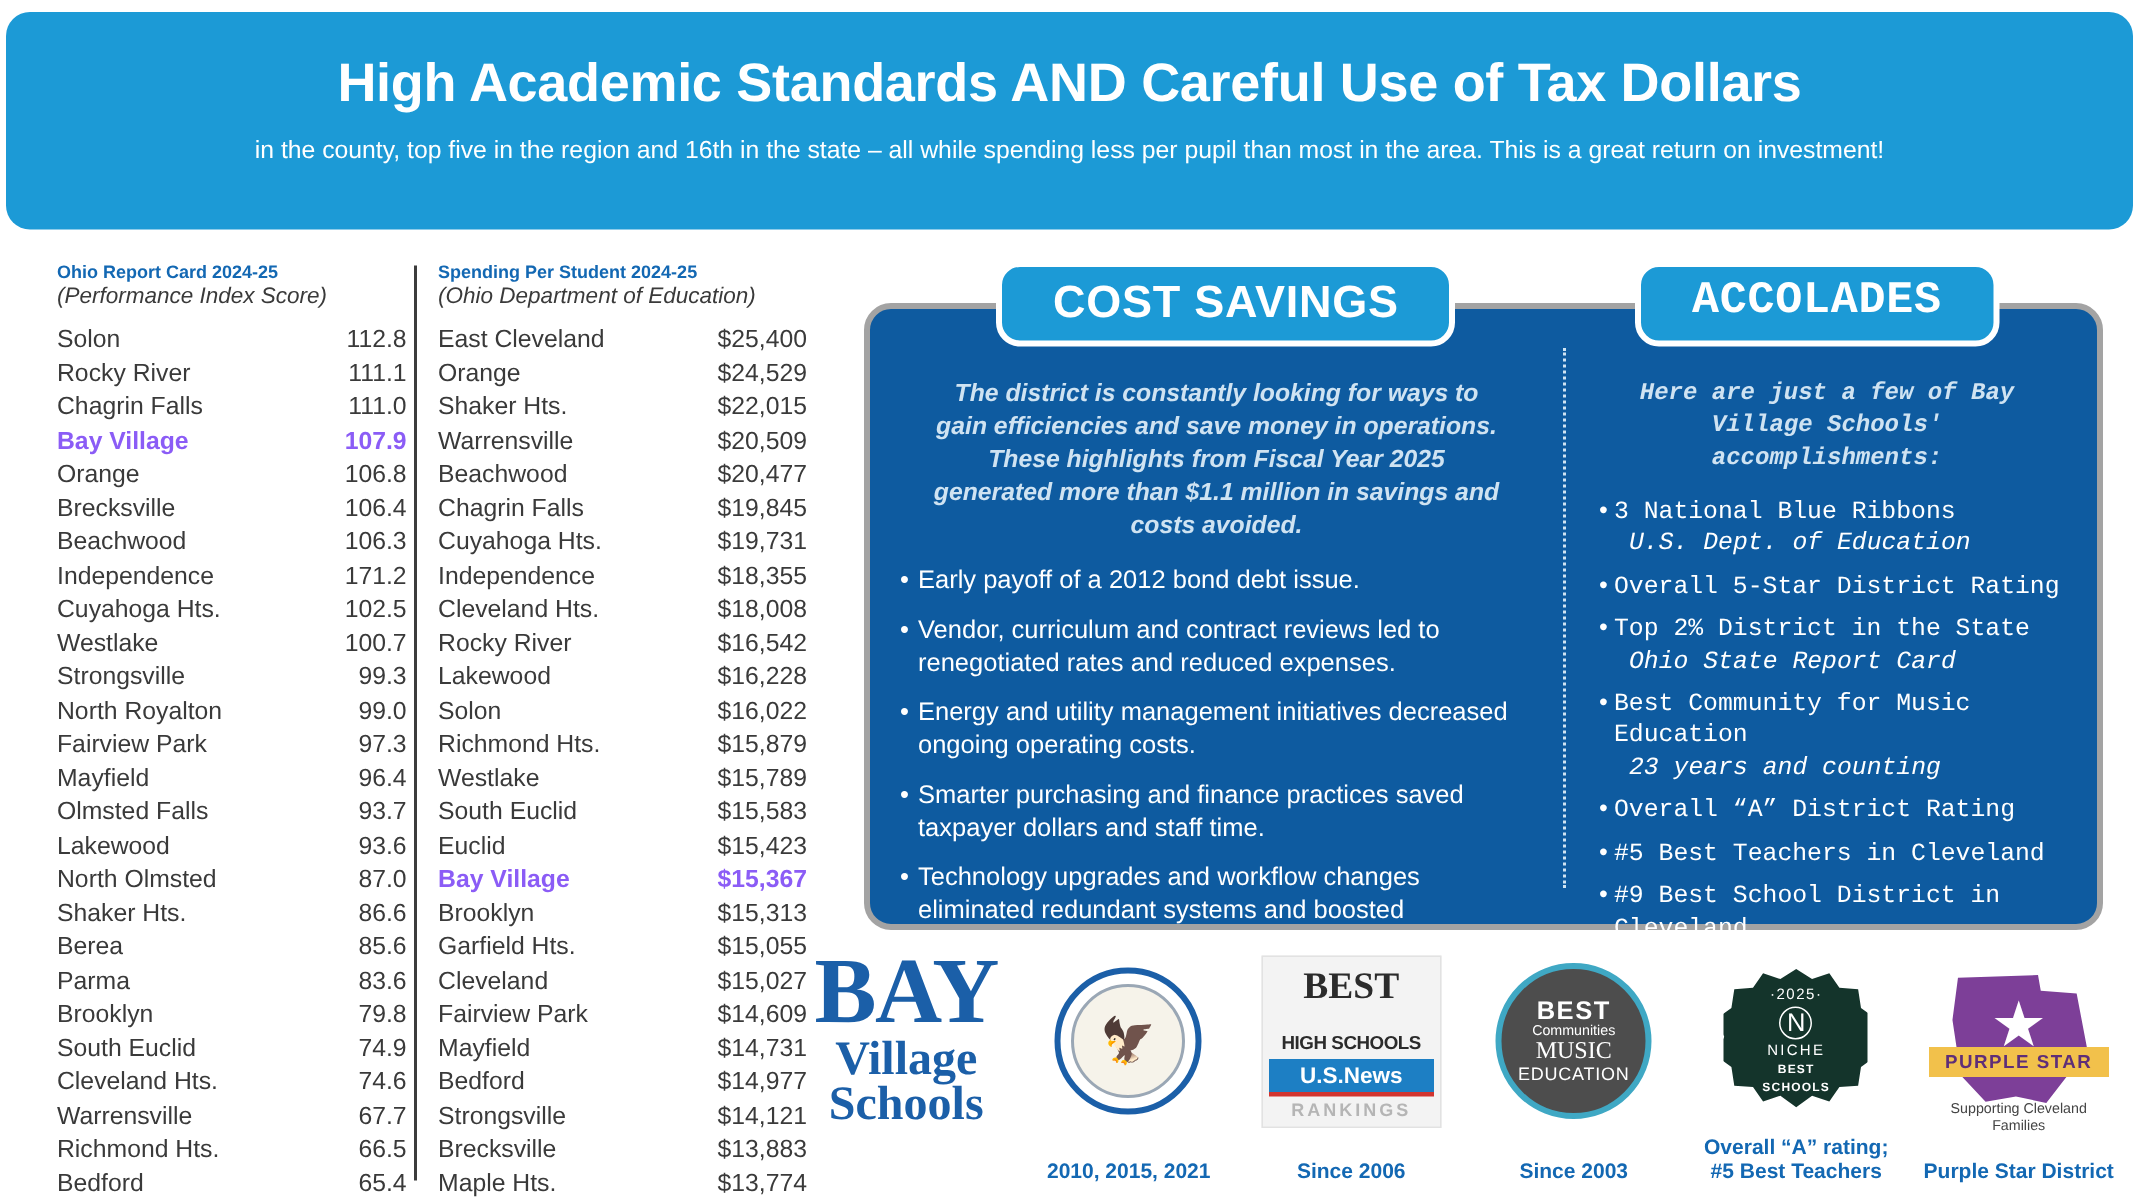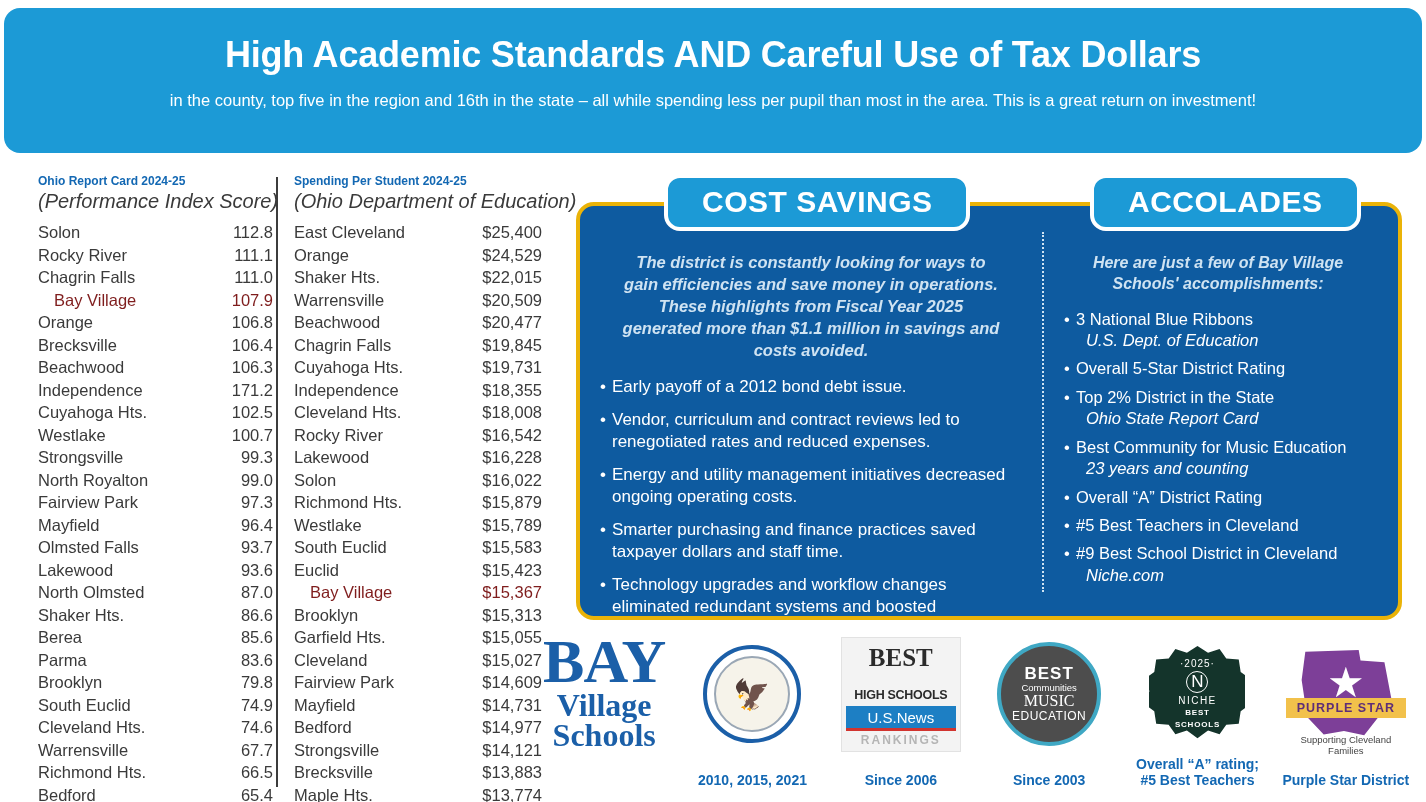--- a/index.html
+++ b/index.html
@@ -54,54 +54,54 @@
   .col-title {
     color: #1368B3;
     font-weight: bold;
     font-size: 12px;
     white-space: nowrap;
     line-height: 1.2;
   }
   .col-subtitle {
     color: #3a3a3a;
     font-style: italic;
-    font-size: 20px;
+    font-size: 15px;
     line-height: 1.25;
     margin-top: 1px;
     white-space: nowrap;
   }
   .rows { margin-top: 7px; }
   .row {
     display: flex;
     justify-content: space-between;
     font-size: 16.5px;
     color: #3a3a3a;
     line-height: 22.5px;
     height: 22.5px;
     white-space: nowrap;
   }
   .row .nm { text-align: left; }
   .row .vl { text-align: right; }
   .list-col.left  .row .vl { min-width: 56px; }
   .list-col.right .row .vl { min-width: 76px; }
-  .row.hl { color: #7f1d1d; font-weight: normal; margin-left: 16px; }
+  .row.hl { color: #8b5cf6; font-weight: bold; }
 
   
   .panel {
     position: absolute;
     left: 576px; top: 202px;
     width: 826px; height: 418px;
     background: #0E5BA0;
-    border: 4px solid #eab308;
+    border: 4px solid #a3a3a3;
     border-radius: 18px;
     display: flex;
   }
   .panel-half { position: relative; height: 100%; }
   .panel-half.cost { width: 462px; }
-  .panel-half.acc  { width: 352px; }
+  .panel-half.acc  { width: 352px; font-family: Liberation Mono, monospace; }
   .dot-divider {
     position: absolute;
     left: 462px; top: 26px;
     width: 0; height: 360px;
     border-left: 2px dotted #cfe4f3;
   }
   .pill {
     position: absolute;
     top: -32px;
     background: #1C9AD6;
@@ -214,21 +214,21 @@
   
   .usnews {
     width: 120px; background: #f3f3f3;
     border: 1px solid #e2e2e2;
     padding: 7px 4px 4px 4px;
     text-align: center;
   }
   .usnews .t1 { font-family: "Liberation Serif", serif; font-weight: bold; font-size: 25px; color: #2b2b2b; line-height: 1; }
   .usnews .t2 { font-weight: bold; font-size: 12.5px; color: #2b2b2b; letter-spacing: -0.3px; margin-top: 18px; }
   .usnews .band {
-    background: #1D7FC4; color:#fff; font-weight: normal; font-size: 15px;
+    background: #1D7FC4; color:#fff; font-weight: bold; font-size: 15px;
     margin-top: 4px; padding: 3px 0 2px 0; position: relative;
   }
   .usnews .redline { height: 3px; background: #D1342F; }
   .usnews .t3 { color: #b5b5b5; font-weight: bold; font-size: 12px; letter-spacing: 2px; margin-top: 2px; }
 
   
   .music {
     width: 104px; height: 104px; border-radius: 50%;
     background: #4d4d4d; border: 4px solid #3FA8C4;
     color: #fff; display: flex; flex-direction: column;

